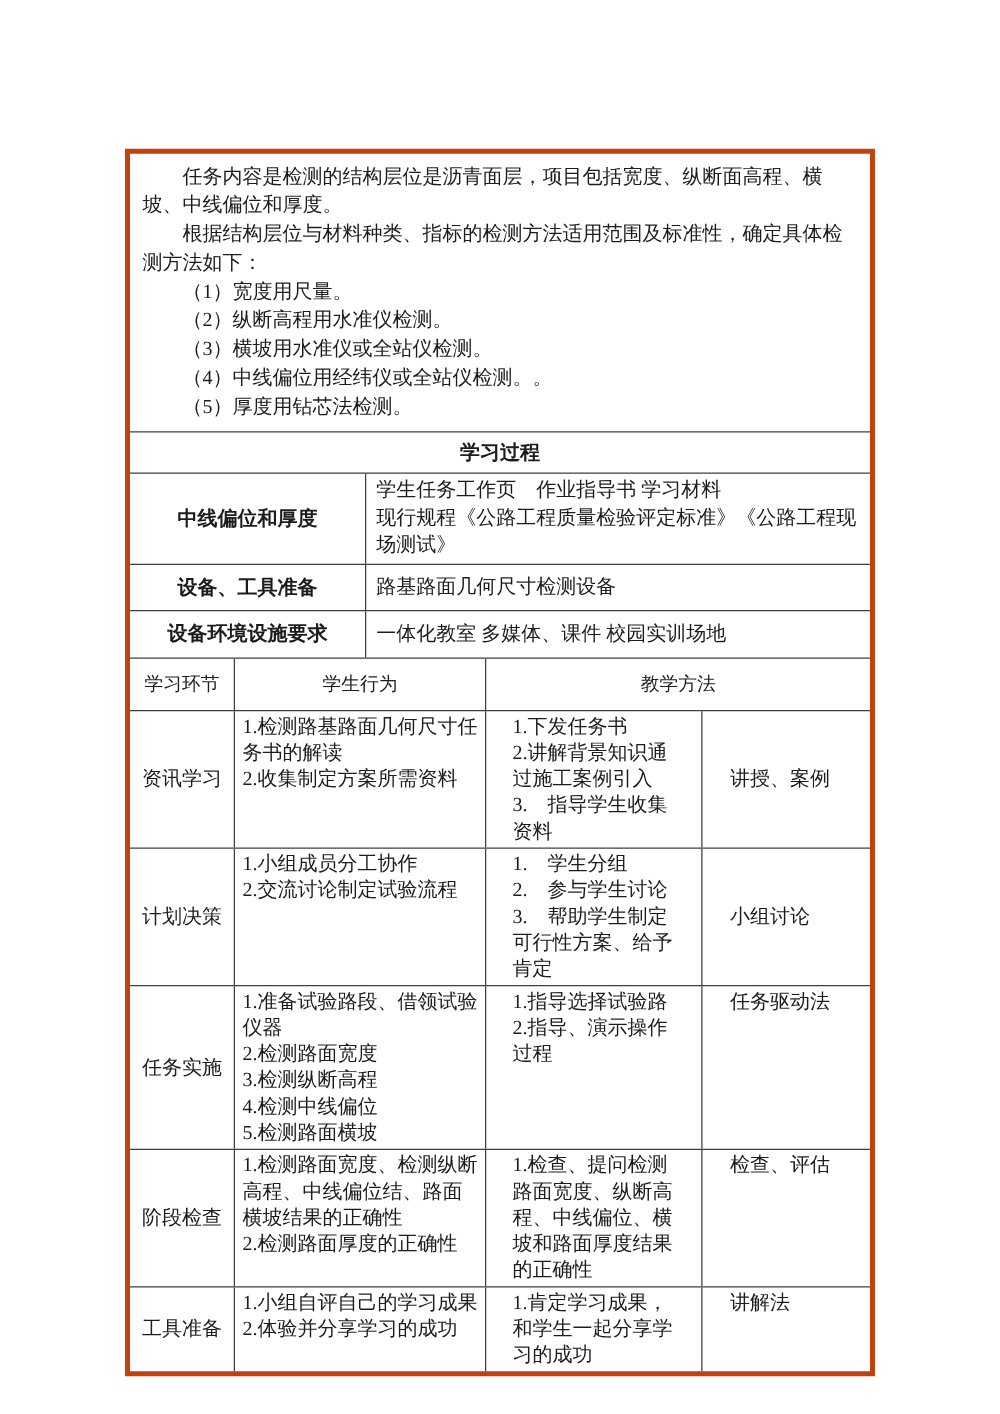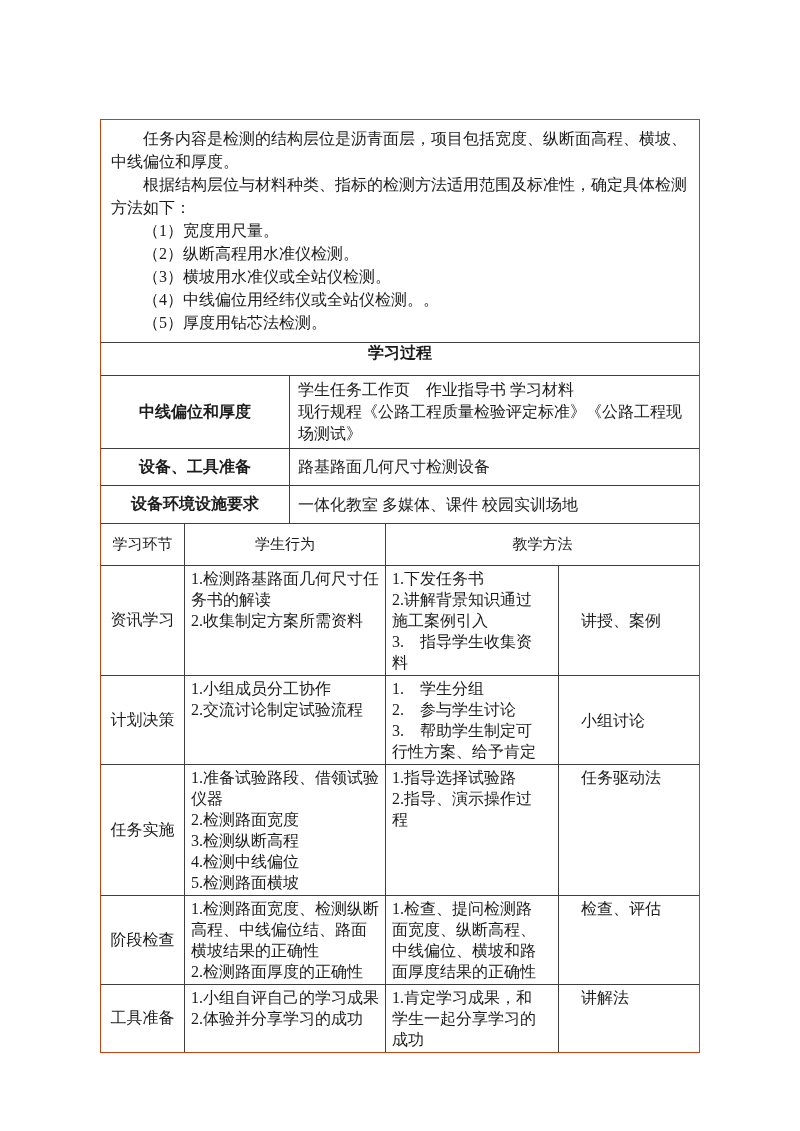--- a/index.html
+++ b/index.html
@@ -3,34 +3,34 @@
 <meta charset="utf-8">
 <style>
   html, body { margin:0; padding:0; }
   body {
     width:800px; height:1131px; background:#ffffff; position:relative;
     font-family:"Liberation Serif", serif; color:#1c1c1c;
     -webkit-font-smoothing:antialiased;
   }
   .doc-table {
     position:absolute; left:100px; top:119px; width:600px;
-    border:1px solid #c2410c; box-sizing:border-box; background:#ffffff;
+    border:4px solid #c2410c; box-sizing:border-box; background:#ffffff;
   }
   .row { display:flex; align-items:stretch; border-top:1px solid #3f3f3f; }
   .row:first-child { border-top:none; }
   .cell { box-sizing:border-box; border-left:1px solid #3f3f3f; }
   .cell:first-child { border-left:none; }
 
   
   .intro-cell { width:100%; padding:7px 10px 8px 10px; font-size:16px; line-height:23px; }
   .intro-para { text-indent:32px; }
   .intro-list { padding-left:32px; white-space:pre-line; }
 
   
-  .title-row { min-height:32px; }
+  .title-row { min-height:32px; align-items:center; }
   .title-cell { width:100%; text-align:center; font-weight:bold; font-size:16px; }
 
   
   .prep-label {
     flex:0 0 188px; display:flex; align-items:center; justify-content:center;
     font-weight:bold; font-size:16px; text-align:center; padding:2px 4px;
   }
   .prep-content {
     flex:1 1 auto; display:flex; align-items:center;
     font-size:16px; line-height:22px; padding:3px 8px;
@@ -51,21 +51,21 @@
     font-weight:normal; font-size:15px; text-align:center; padding:2px;
   }
   .stage-cell {
     display:flex; align-items:center; justify-content:center;
     font-weight:normal; font-size:16px; text-align:center; padding:2px;
   }
   .body-cell {
     font-size:16px; line-height:21px; padding:2px 6px;
     white-space:pre-line;
   }
-  .c2.body-cell { padding-right:12px; }
+  .c2.body-cell { padding-right:12px;padding-left:21px; }
   .method-cell { font-size:16px; line-height:21px; padding:2px 22px; }
   .method-center { display:flex; align-items:center; }
   .r-stage0 { min-height:83px; }
   .r-stage1 { min-height:84px; }
   .r-stage2 { min-height:123px; }
   .r-stage3 { min-height:85px; }
   .r-stage4 { min-height:62px; }
 </style>
 </head>
 <body>

